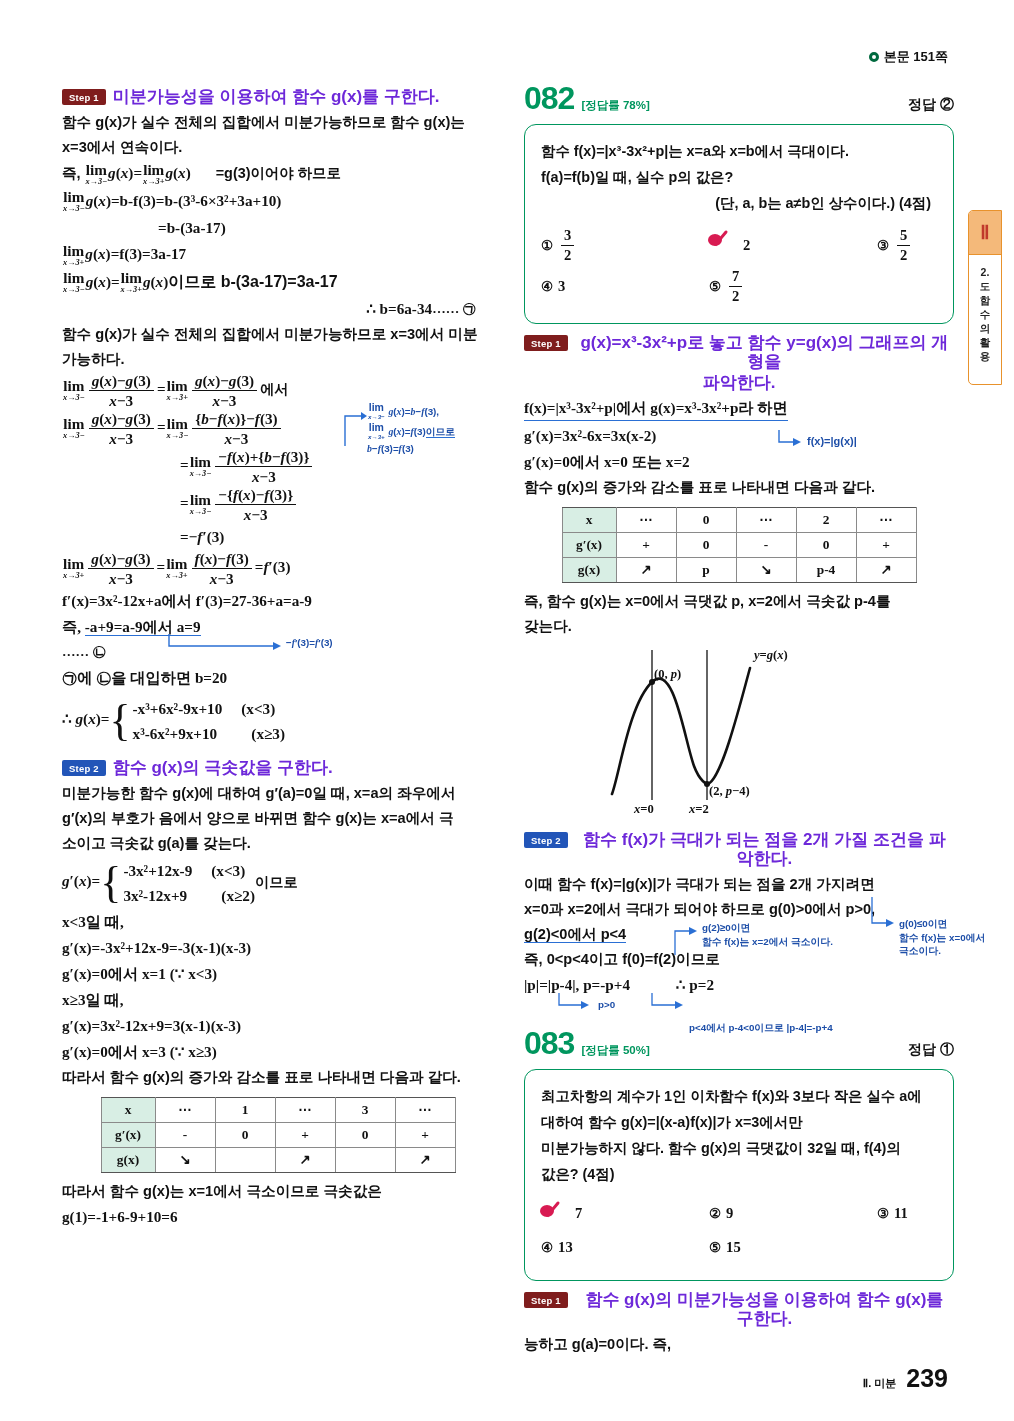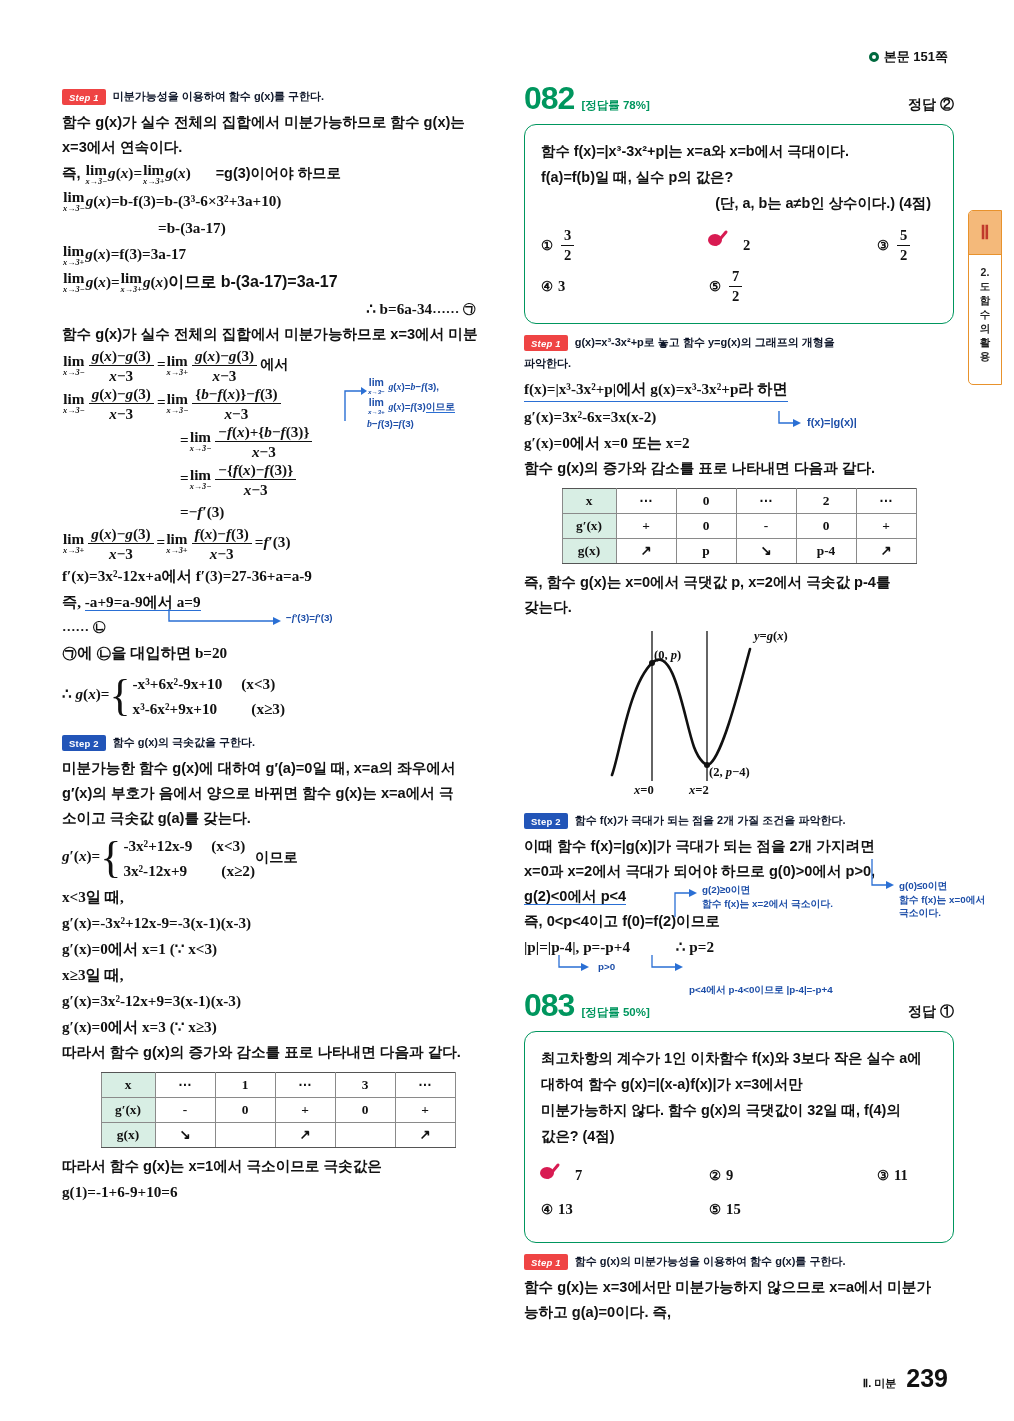--- a/index.html
+++ b/index.html
@@ -58,25 +58,25 @@
 
   
   .steprow { display:flex; align-items:flex-start; gap:7px; margin:9px 0 4px; }
   .chip {
     flex:0 0 auto;
     font-family:"Liberation Sans", sans-serif;
     font-weight:bold; font-size:9.5px; color:#fff;
     padding:2.5px 7px 2.5px 7px; border-radius:2px;
     letter-spacing:.2px; margin-top:2px;
   }
-  .chip.p { background:#ef4444;font-style:italic; }
+  .chip.p { background:#7f1d1d; }
   .chip.b { background:#2255b8; }
   .steptext {
     font-family:"Liberation Sans", sans-serif;
-    font-weight:bold; font-size:11px; line-height:19px; color:#0f172a;
+    font-weight:bold; font-size:17px; line-height:19px; color:#6d28d9;text-align:center;
   }
 
   
   .tx {
     font-size:14.6px; line-height:24px;
     font-family:"Liberation Sans", sans-serif; font-weight:bold;
     color:#111; margin:1px 0;
   }
   .mt { font-family:"Liberation Serif", serif; font-style:italic; font-weight:bold; }
 
@@ -224,20 +224,21 @@
     <div class="eq">
       <span class="lim"><span class="op">lim</span><span class="sub">x→3−</span></span><span class="mt">g</span>(<span class="mt">x</span>)=<span class="lim"><span class="op">lim</span><span class="sub">x→3+</span></span><span class="mt">g</span>(<span class="mt">x</span>)<span class="tx" style="font-size:16px;">이므로 b-(3a-17)=3a-17</span>
     </div>
 
     <div class="eq" style="display:flex;justify-content:flex-end;padding-right:18px;">
       <span>∴ b=6a-34</span>
       <span style="font-size:13.5px;">…… ㉠</span>
     </div>
 
     <div class="tx">함수 g(x)가 실수 전체의 집합에서 미분가능하므로 x=3에서 미분</div>
+    <div class="tx">가능하다.</div>
 
     <div class="eq">
       <span class="lim"><span class="op">lim</span><span class="sub">x→3−</span></span><span class="frac"><span class="n"><span class="mt">g</span>(<span class="mt">x</span>)−<span class="mt">g</span>(3)</span><span class="d"><span class="mt">x</span>−3</span></span>=<span class="lim"><span class="op">lim</span><span class="sub">x→3+</span></span><span class="frac"><span class="n"><span class="mt">g</span>(<span class="mt">x</span>)−<span class="mt">g</span>(3)</span><span class="d"><span class="mt">x</span>−3</span></span><span class="tx" style="font-size:14.2px;">에서</span>
     </div>
 
     <div style="position:relative;">
       <div class="eq">
         <span class="lim"><span class="op">lim</span><span class="sub">x→3−</span></span><span class="frac"><span class="n"><span class="mt">g</span>(<span class="mt">x</span>)−<span class="mt">g</span>(3)</span><span class="d"><span class="mt">x</span>−3</span></span>=<span class="lim"><span class="op">lim</span><span class="sub">x→3−</span></span><span class="frac"><span class="n">{<span class="mt">b</span>−<span class="mt">f</span>(<span class="mt">x</span>)}−<span class="mt">f</span>(3)</span><span class="d"><span class="mt">x</span>−3</span></span>
       </div>
       <div class="eq ind3">
@@ -589,21 +590,20 @@
             <span>15</span>
           </span>
         </div>
       </div>
     </div>
 
     <div class="steprow">
       <span class="chip p">Step 1</span>
       <span class="steptext">함수 g(x)의 미분가능성을 이용하여 함수 g(x)를 구한다.</span>
     </div>
-    <div class="tx">함수 g(x)는 x=3에서만 미분가능하지 않으므로 x=a에서 미분가</div>
     <div class="tx">능하고 g(a)=0이다. 즉,</div>
   </div>
 
   <div style="position:absolute; right:66px; bottom:28px; display:flex; align-items:baseline; gap:10px;">
     <span style="font-family:'Liberation Sans',sans-serif;font-weight:bold;font-size:11px;color:#111;">Ⅱ. 미분</span>
     <span style="font-family:'Liberation Sans',sans-serif;font-weight:bold;font-size:25px;color:#111;">239</span>
   </div>
 
 </div>
 

